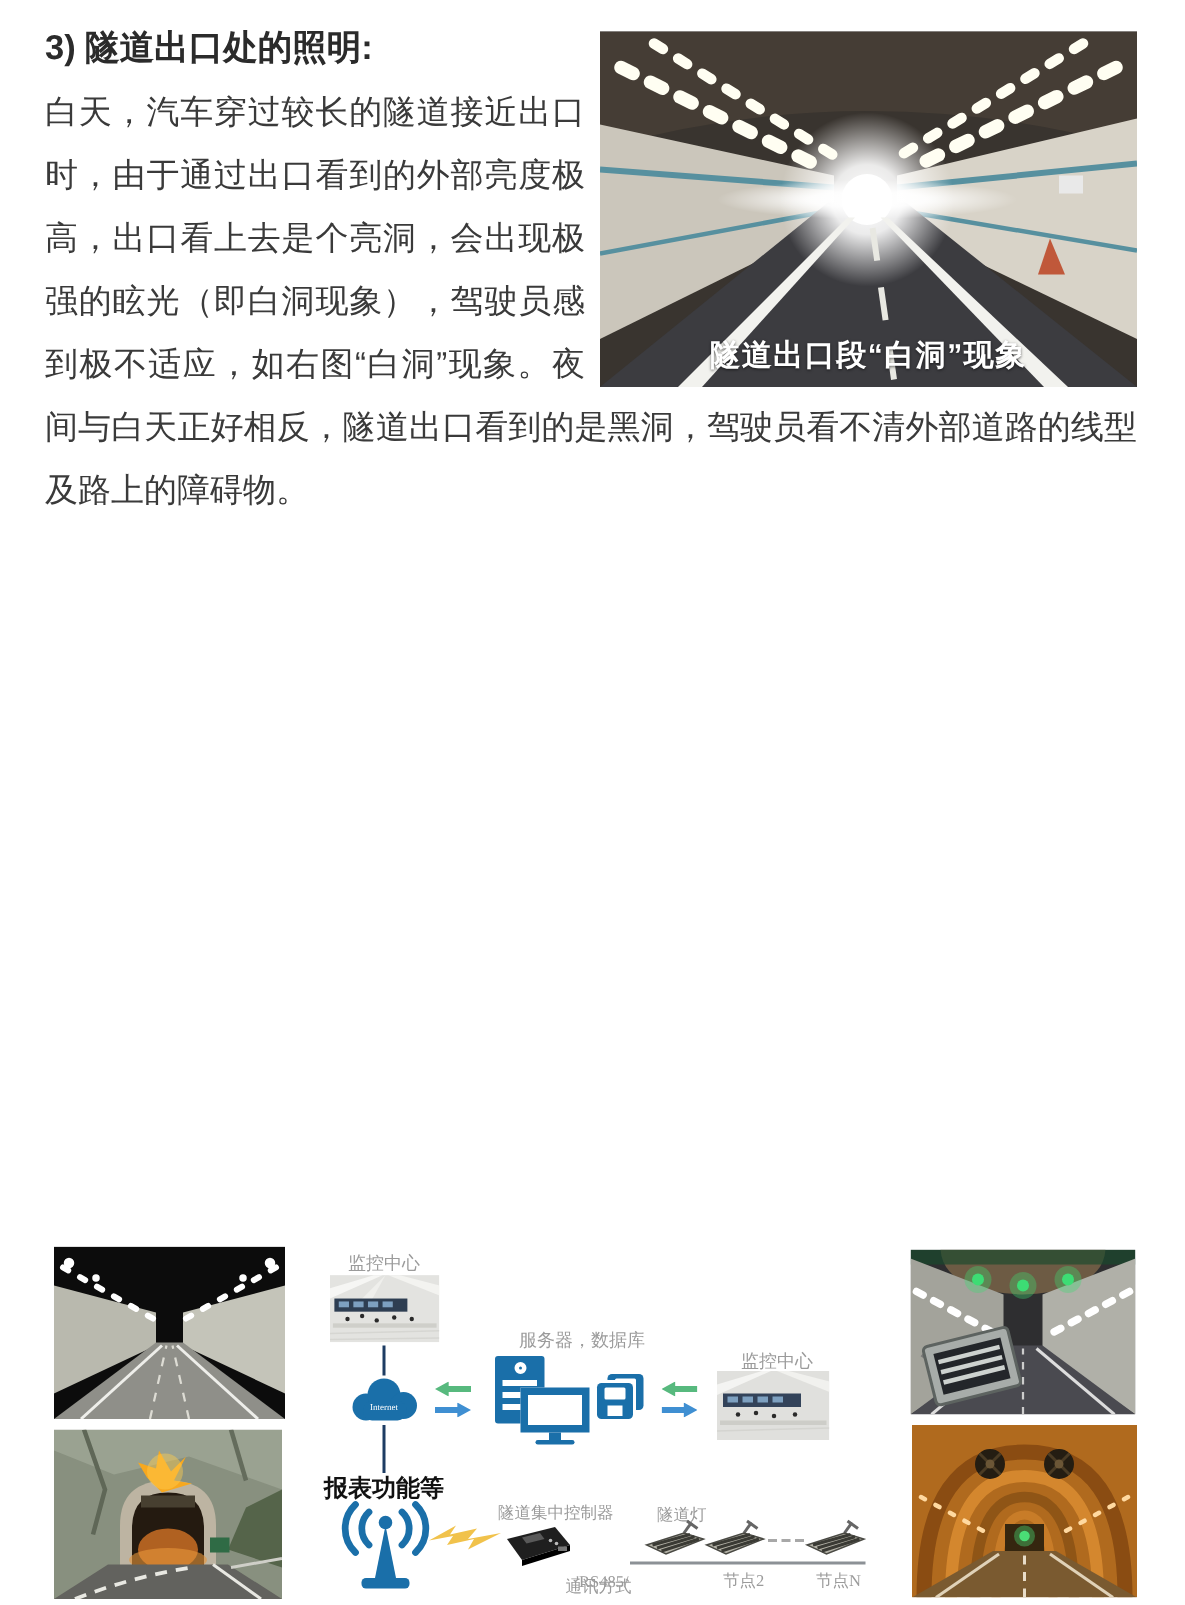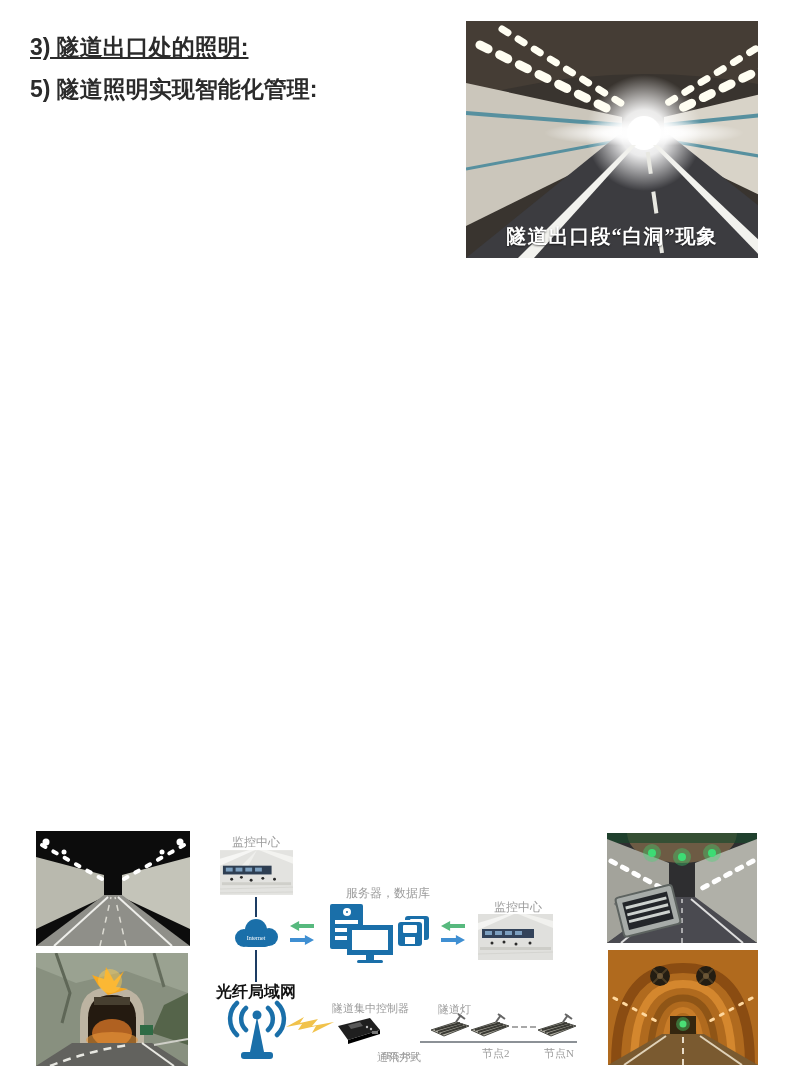--- a/index.html
+++ b/index.html
@@ -6,28 +6,28 @@
   html,body { background:#fff; }
   .page {
     position:relative; width:790px; height:1070px; background:#fff;
     font-family:"Liberation Sans","DejaVu Sans",sans-serif; overflow:hidden;
   }
   .content { padding:16px 32px 0 30px; }
   .content h2 {
     font-size:23px; line-height:30px; font-weight:bold; color:#2b2b2b;
     margin:12px 0 8px;
   }
-  .content h2.first { margin-top:16px;text-decoration:underline; }
+  .content h2.first { margin-top:0; }
   .content p {
     font-size:22px; line-height:42px; color:#3a3a3a;
     text-align:justify; text-justify:inter-ideograph; margin:0 0 2px;
   }
   .float-photo {
-    float:right; width:292px; height:237px; margin:5px 0 2px 10px;
-    position:relative; overflow:hidden; background:#39342f;font-family:Liberation Serif, serif;
+    float:right; width:358px; height:237px; margin:5px 0 2px 10px;
+    position:relative; overflow:hidden; background:#39342f;
   }
   .float-photo svg { display:block; }
   .photo-caption {
     position:absolute; left:0; right:0; bottom:8px; text-align:center;
     color:#fff; font-weight:bold; font-size:20px; text-shadow:0 1px 2px rgba(0,0,0,.6);
     letter-spacing:1px;
   }
   
   .bottom { position:absolute; left:0; top:828px; width:635px; height:260px;font-family:Liberation Serif, serif; }
   .abs { position:absolute; }
@@ -92,23 +92,23 @@
         <line x1="148" y1="232" x2="170" y2="126" stroke="#dedema" stroke-opacity=".9" stroke-width="3" stroke-dasharray="20 18"></line>
         <line x1="14" y1="24" x2="150" y2="92" stroke="#fffef2" stroke-width="9" stroke-dasharray="9 13" stroke-linecap="round"></line>
         <line x1="36" y1="8" x2="158" y2="84" stroke="#fffef2" stroke-width="7" stroke-dasharray="7 12" stroke-linecap="round"></line>
         <line x1="344" y1="24" x2="206" y2="92" stroke="#fffef2" stroke-width="9" stroke-dasharray="9 13" stroke-linecap="round"></line>
         <line x1="322" y1="8" x2="198" y2="84" stroke="#fffef2" stroke-width="7" stroke-dasharray="7 12" stroke-linecap="round"></line>
       </svg>
       <div class="photo-caption">隧道出口段“白洞”现象</div>
     </div>
 
     <h2 class="first">3) 隧道出口处的照明:</h2>
-
-
-    <h2>5) 隧道照明实现智能化管理:</h2>
+    <p>白天，汽车穿过较长的隧道接近出口时，由于通过出口看到的外部亮度极高，出口看上去是个亮洞，会出现极强的眩光（即白洞现象），驾驶员感到极不适应，如右图“白洞”现象。夜间与白天正好相反，隧道出口看到的是黑洞，驾驶员看不清外部道路的线型及路上的障碍物。</p>
+
+
   </div>
 
   <div class="bottom">
 
     <div class="abs thumb" style="left:36px; top:3px; width:154px; height:115px;">
       <svg width="154" height="115" viewBox="0 0 154 115">
         <rect width="154" height="115" fill="#0c0c0c"></rect>
         <polygon points="0,26 0,98 68,66 68,44" fill="#b9b9ae"></polygon>
         <polygon points="154,26 154,98 86,66 86,44" fill="#c4c4b9"></polygon>
         <polygon points="0,115 154,115 86,64 68,64" fill="#8f8f89"></polygon>
@@ -224,21 +224,21 @@
           <circle cx="26" cy="28" r="1.5" fill="#2a2a2a"></circle>
         <circle cx="38" cy="30" r="1.5" fill="#2a2a2a"></circle>
           <circle cx="52" cy="29" r="1.5" fill="#2a2a2a"></circle>
         <rect x="2" y="33" width="71" height="3" fill="#cdcdc8"></rect>
         <line x1="0" y1="40" x2="75" y2="38" stroke="#d4d4d0" stroke-width="1"></line>
       </svg>
     </div>
 
     <div class="abs vline" style="left:255px; top:122px; height:32px;"></div>
 
-    <div class="abs fiber-label" style="left:216px; top:154px;">光纤局域网</div>
+    <div class="abs fiber-label" style="left:216px; top:154px;">报表功能等</div>
     <div class="abs" style="left:222px; top:172px; width:70px; height:62px;">
       <svg width="70" height="62" viewBox="0 0 70 62">
         <g stroke="#1a6fa9" stroke-width="4.5" fill="none" stroke-linecap="round">
           <path d="M24,8 A15,15 0 0 0 24,30"></path>
           <path d="M15,3 A22,22 0 0 0 15,35"></path>
           <path d="M46,8 A15,15 0 0 1 46,30"></path>
           <path d="M55,3 A22,22 0 0 1 55,35"></path>
         </g>
         <circle cx="35" cy="15" r="4.5" fill="#1a6fa9"></circle>
         <polygon points="35,17 42,52 28,52" fill="#1a6fa9"></polygon>

